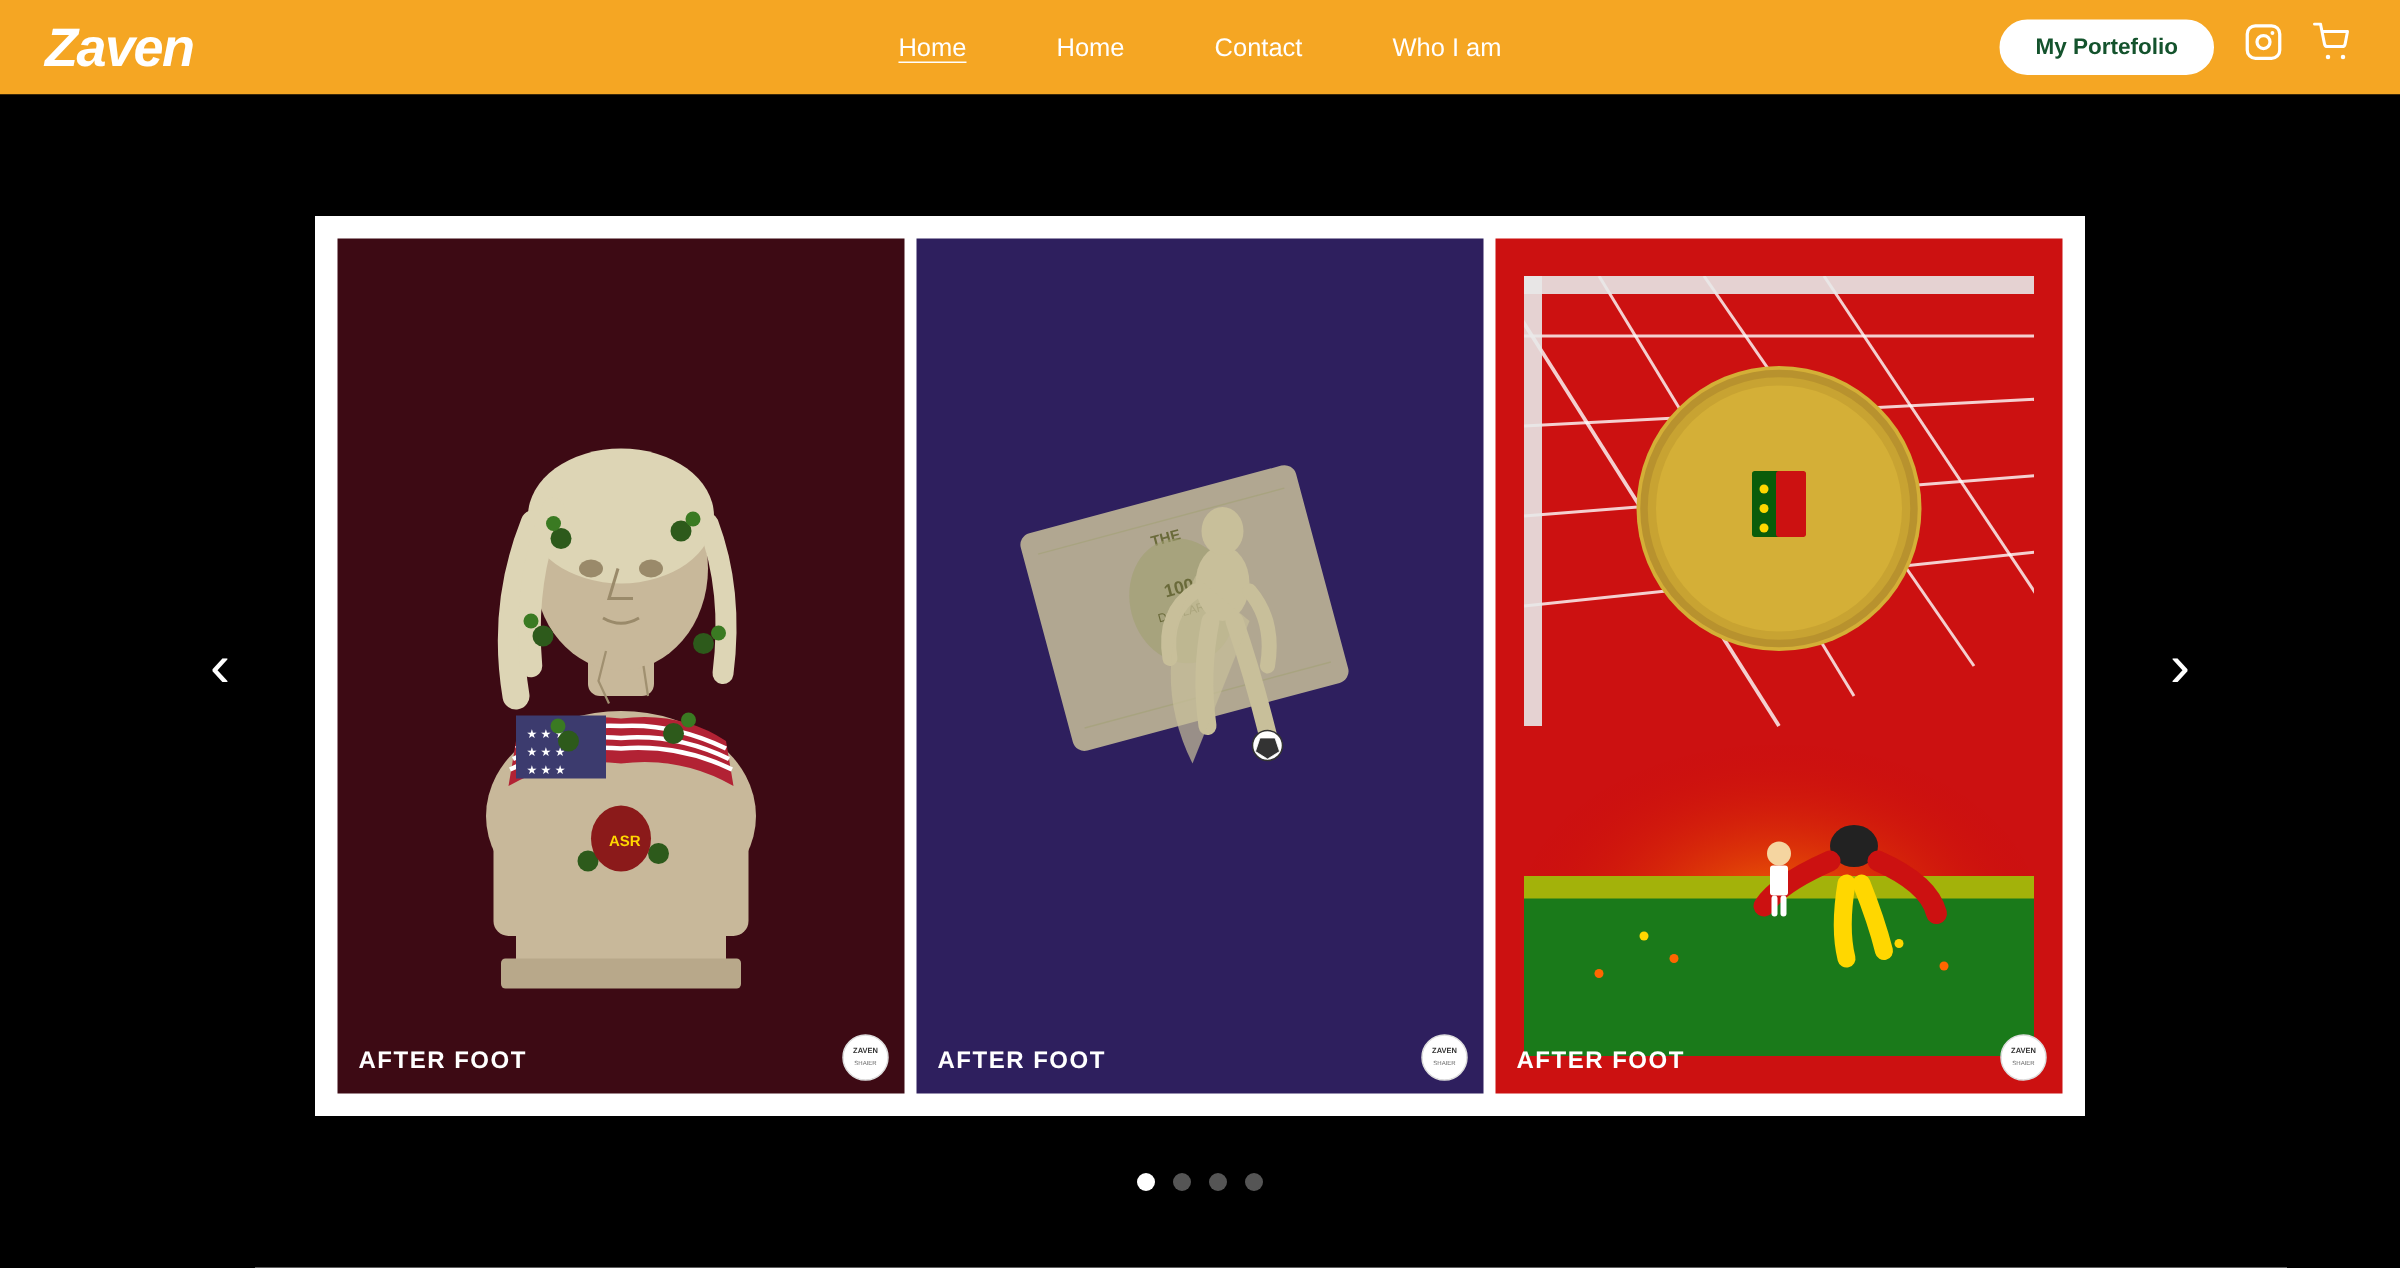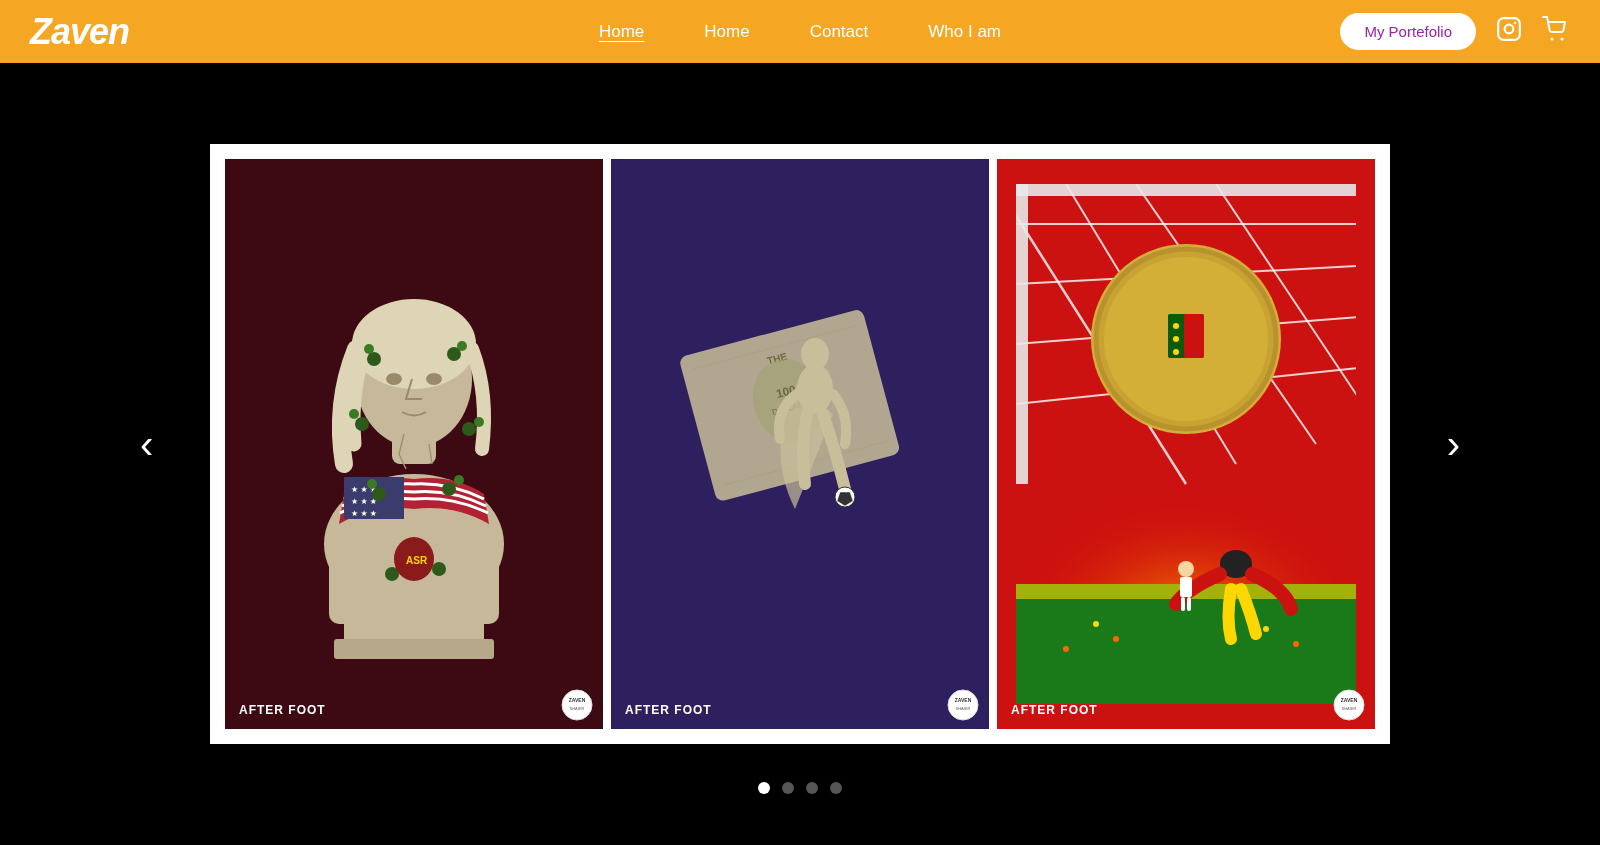--- a/index.html
+++ b/index.html
@@ -43,26 +43,26 @@
       text-underline-offset: 4px;
     }
     .header-right {
       margin-left: auto;
       display: flex;
       align-items: center;
       gap: 20px;
     }
     .portfolio-btn {
       background: #fff;
-      color: #a21caf;
+      color: #14532d;
       border: 2px solid #fff;
       border-radius: 25px;
       padding: 8px 22px;
       font-size: 15px;
-      font-weight: 400;
+      font-weight: 700;
       cursor: pointer;
       white-space: nowrap;
     }
     .header-icon {
       color: #fff;
       font-size: 24px;
       cursor: pointer;
     }
 
     
@@ -144,21 +144,21 @@
       align-items: center;
       justify-content: center;
       position: relative;
     }
 
     .card-label {
       position: absolute;
       bottom: 12px;
       left: 14px;
       color: #fff;
-      font-size: 12px;
+      font-size: 16px;
       font-weight: 600;
       letter-spacing: 1px;
     }
     .card-watermark {
       position: absolute;
       bottom: 8px;
       right: 10px;
       width: 32px;
       height: 32px;
     }

